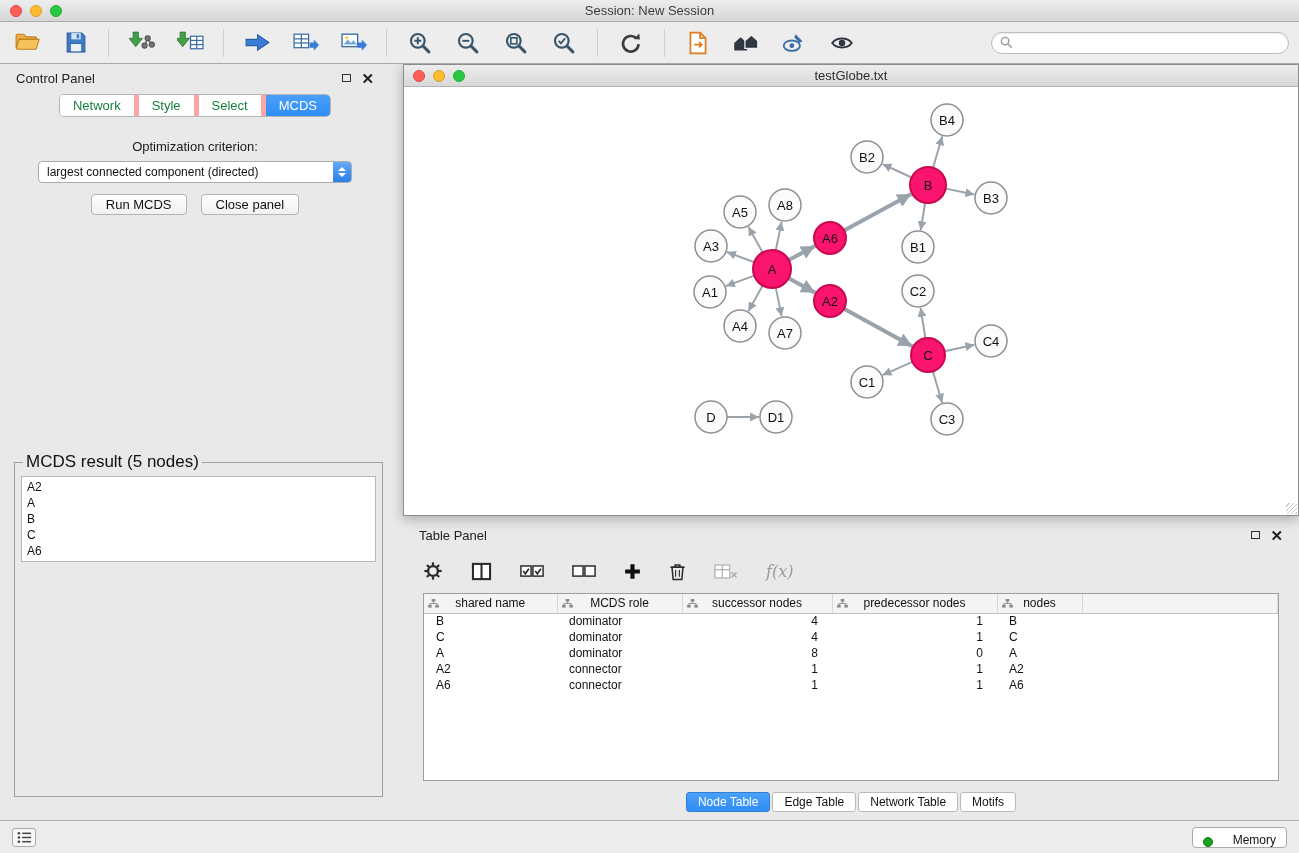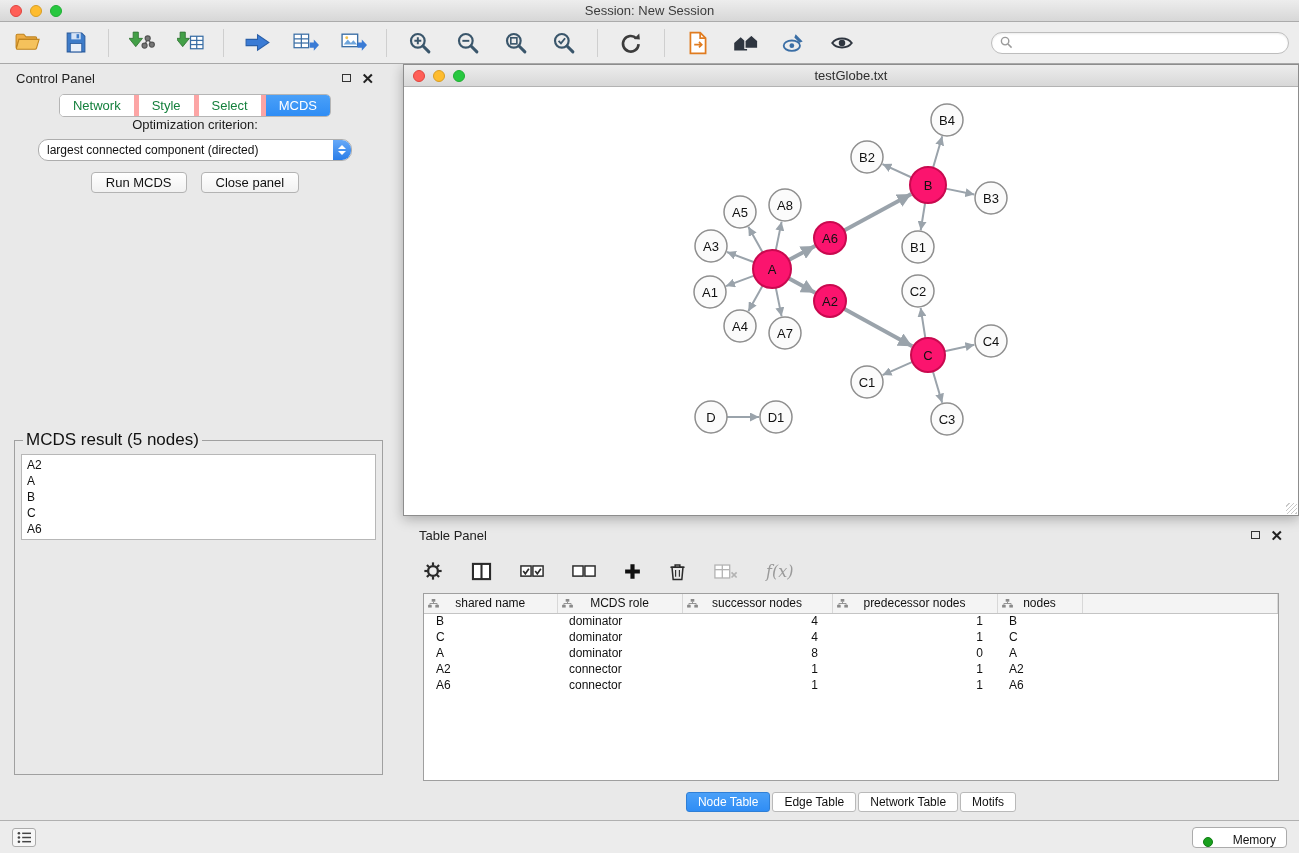--- a/index.html
+++ b/index.html
@@ -30,22 +30,22 @@
 .control-panel{width:390px;flex:none;display:flex;flex-direction:column}
 .panel-header{height:28px;flex:none;display:flex;align-items:center;padding:0 16px;font-size:13px;color:#222}
 .panel-header .spacer{flex:1}
 .win-float{width:9px;height:8px;border:1.5px solid #333;display:inline-block;margin-right:10px;cursor:pointer}
 .win-close{font-size:15px;font-weight:bold;color:#222;line-height:1;cursor:pointer}
 .seg-tabs{display:flex;justify-content:center;margin-top:2px}
 .seg-wrap{display:flex;border:1px solid #b5b5b5;border-radius:5px;overflow:hidden;background:#fff}
 .seg{padding:3px 13px;font-size:13px;color:#15803d;background:#fff;border-right:5px solid #fca5a5;cursor:pointer}
 .seg:last-child{border-right:none}
 .seg.active{background:linear-gradient(#4aa0f8,#2f8df5);color:#fff}
-.opt-label{text-align:center;font-size:13px;color:#1a1a1a}
-.dropdown{width:314px;height:22px;margin:7px auto 0;background:#fff;border:1px solid #adadad;border-radius:10px;display:flex;align-items:center;overflow:hidden;cursor:pointer}
+.opt-label{margin-top:22px;text-align:center;font-size:13px;color:#1a1a1a}
+.dropdown{width:314px;height:22px;margin:7px auto 0;background:#fff;border:1px solid #adadad;border-radius:4px;display:flex;align-items:center;overflow:hidden;cursor:pointer}
 .dropdown .dd-value{flex:1;font-size:12px;padding-left:8px;color:#111;white-space:nowrap}
 .dd-stepper{width:18px;height:100%;background:linear-gradient(#66a9f8,#2a7de8);display:flex;flex-direction:column;align-items:center;justify-content:center;gap:2px;flex:none}
 .dd-up{width:0;height:0;border-left:4px solid transparent;border-right:4px solid transparent;border-bottom:4px solid #fff}
 .dd-down{width:0;height:0;border-left:4px solid transparent;border-right:4px solid transparent;border-top:4px solid #fff}
 .btn-row{display:flex;justify-content:center;gap:14px;margin-top:11px}
 .cp-btn{height:21px;padding:0 14px;font-size:13px;color:#111;background:linear-gradient(#ffffff,#f1f1f1);border:1px solid #b3b3b3;border-radius:4px;cursor:pointer;font-family:"Liberation Sans",sans-serif}
 .result-box{margin:237px 7px 0 14px;height:345px;border:1px solid #a0a0a0;padding:4px 6px 6px 6px}
 .result-box legend{font-size:17px;color:#111;padding:0 3px;margin-left:2px}
 .result-inner{height:100%;background:#fff;border:1px solid #b7b7b7;overflow:hidden;padding:2px 5px;font-size:12px;line-height:16px;color:#111}
 .result-item{cursor:default}

